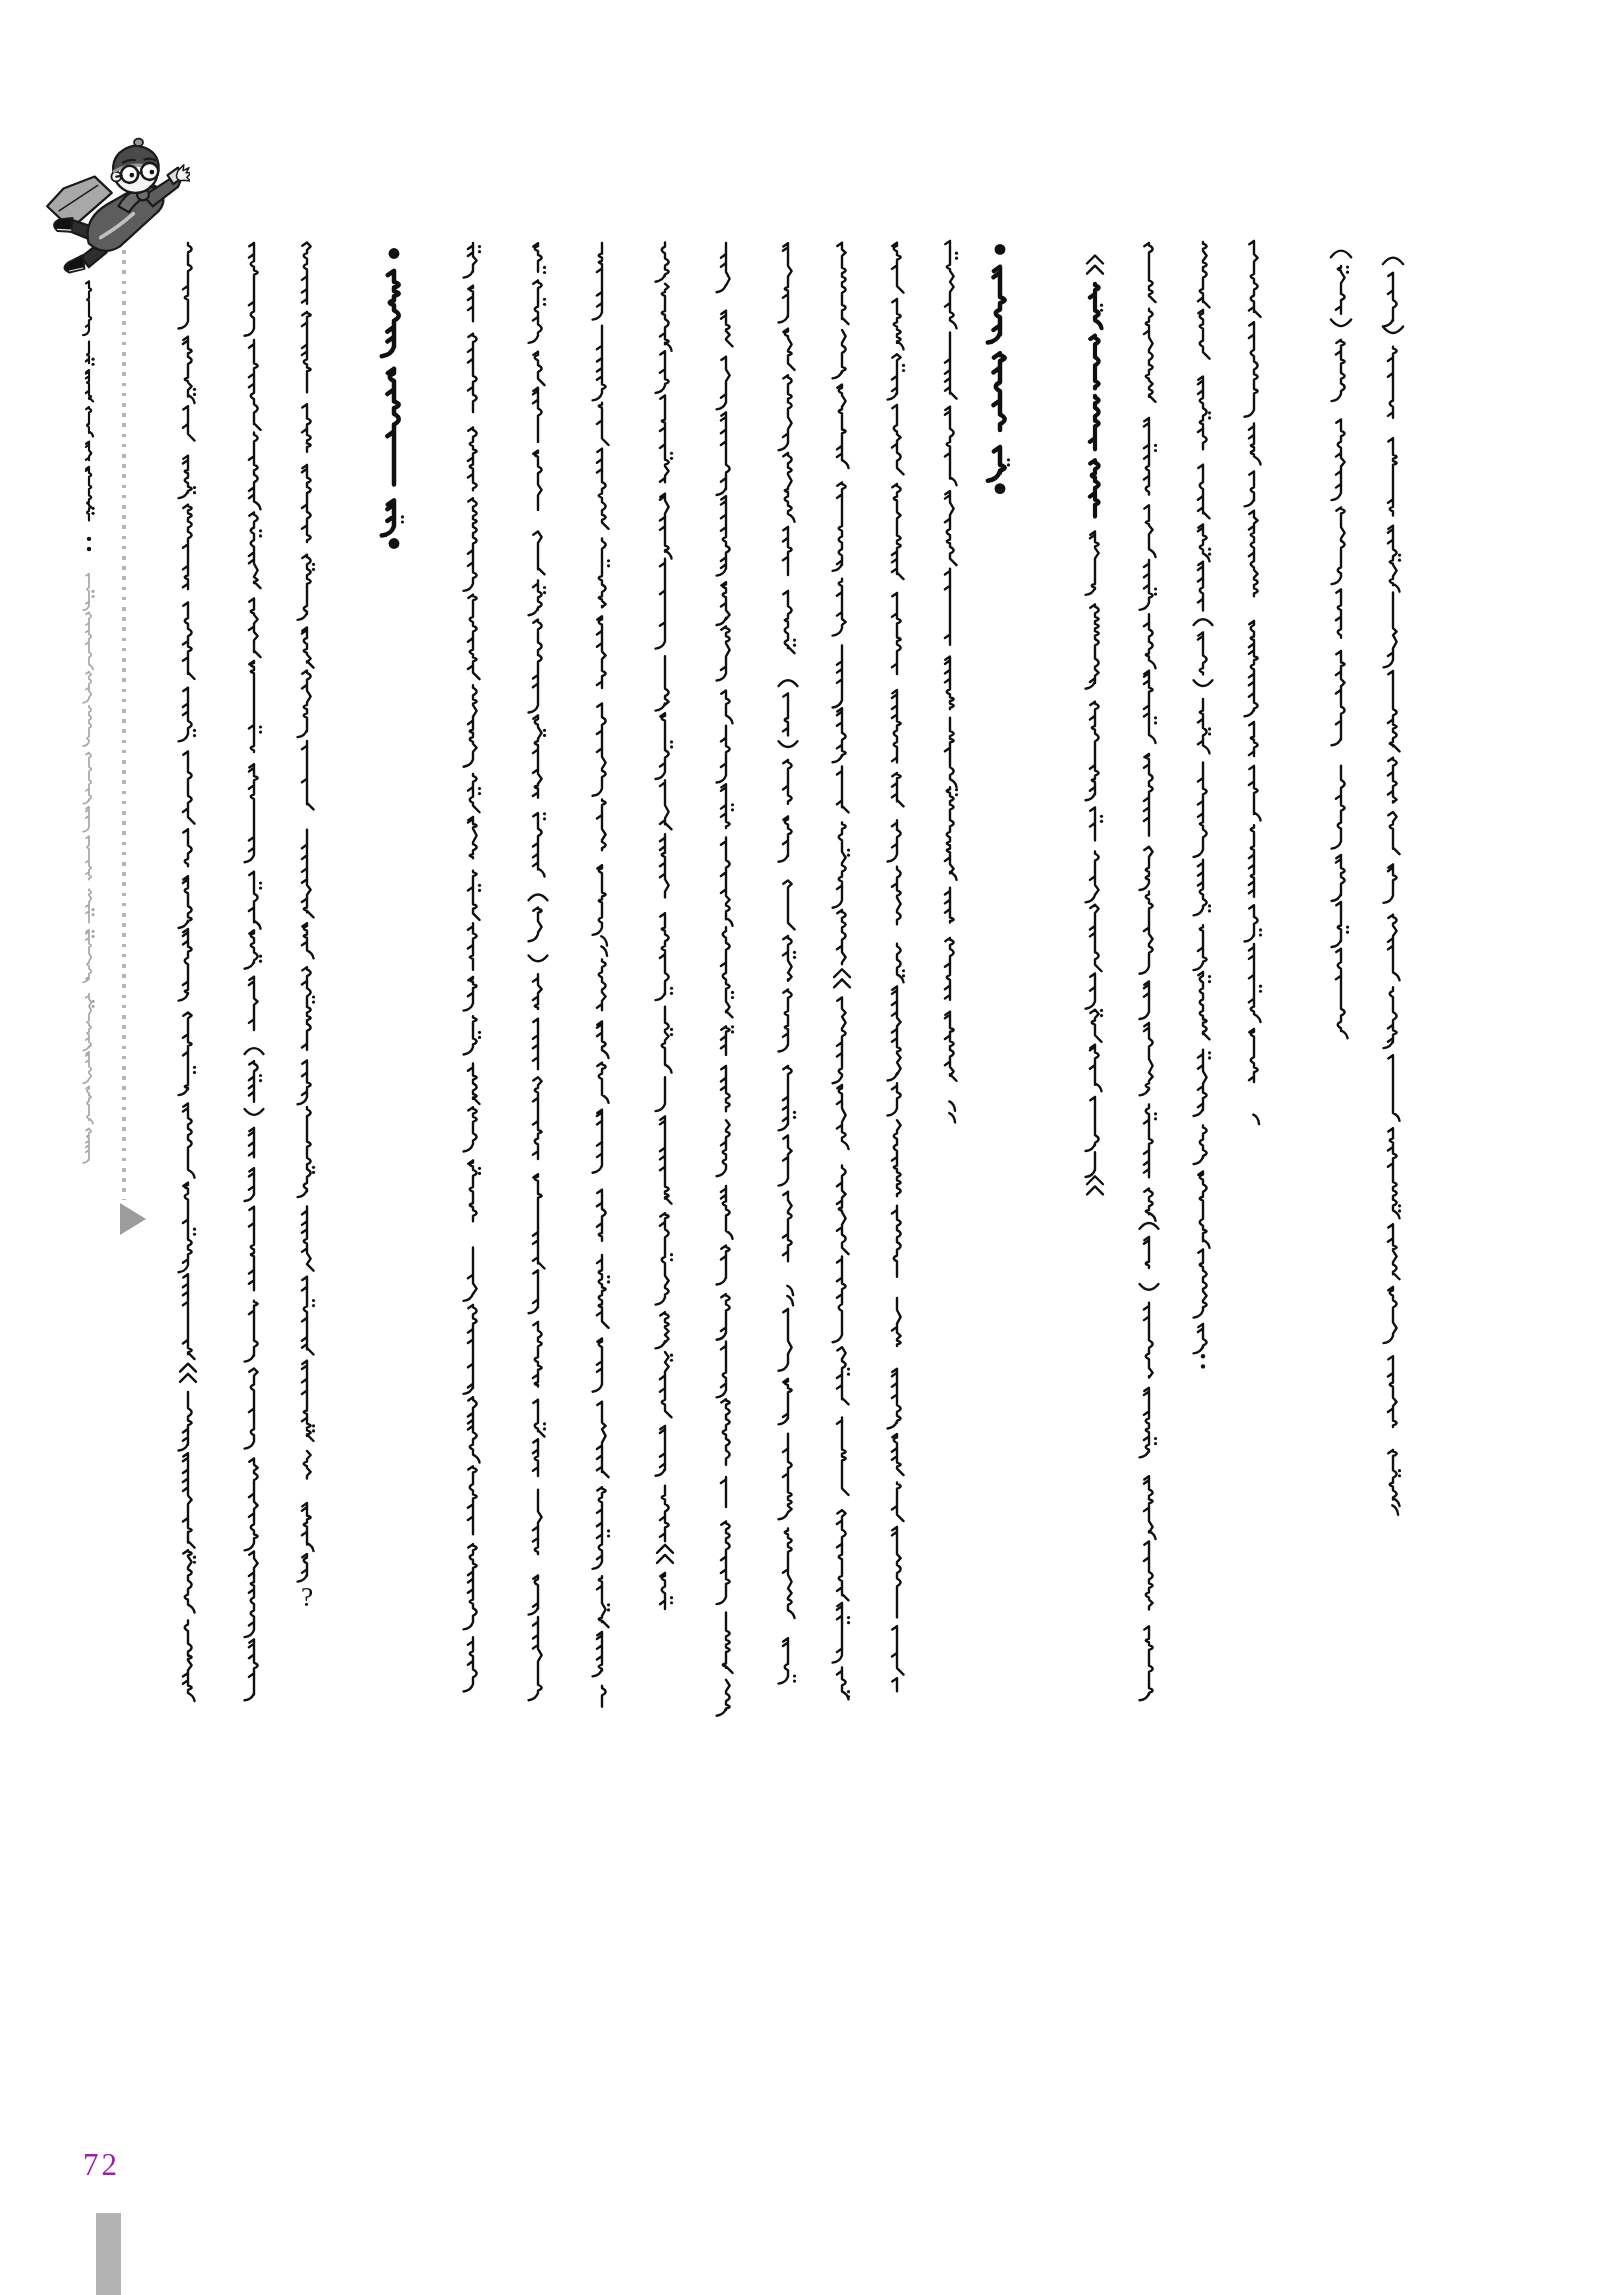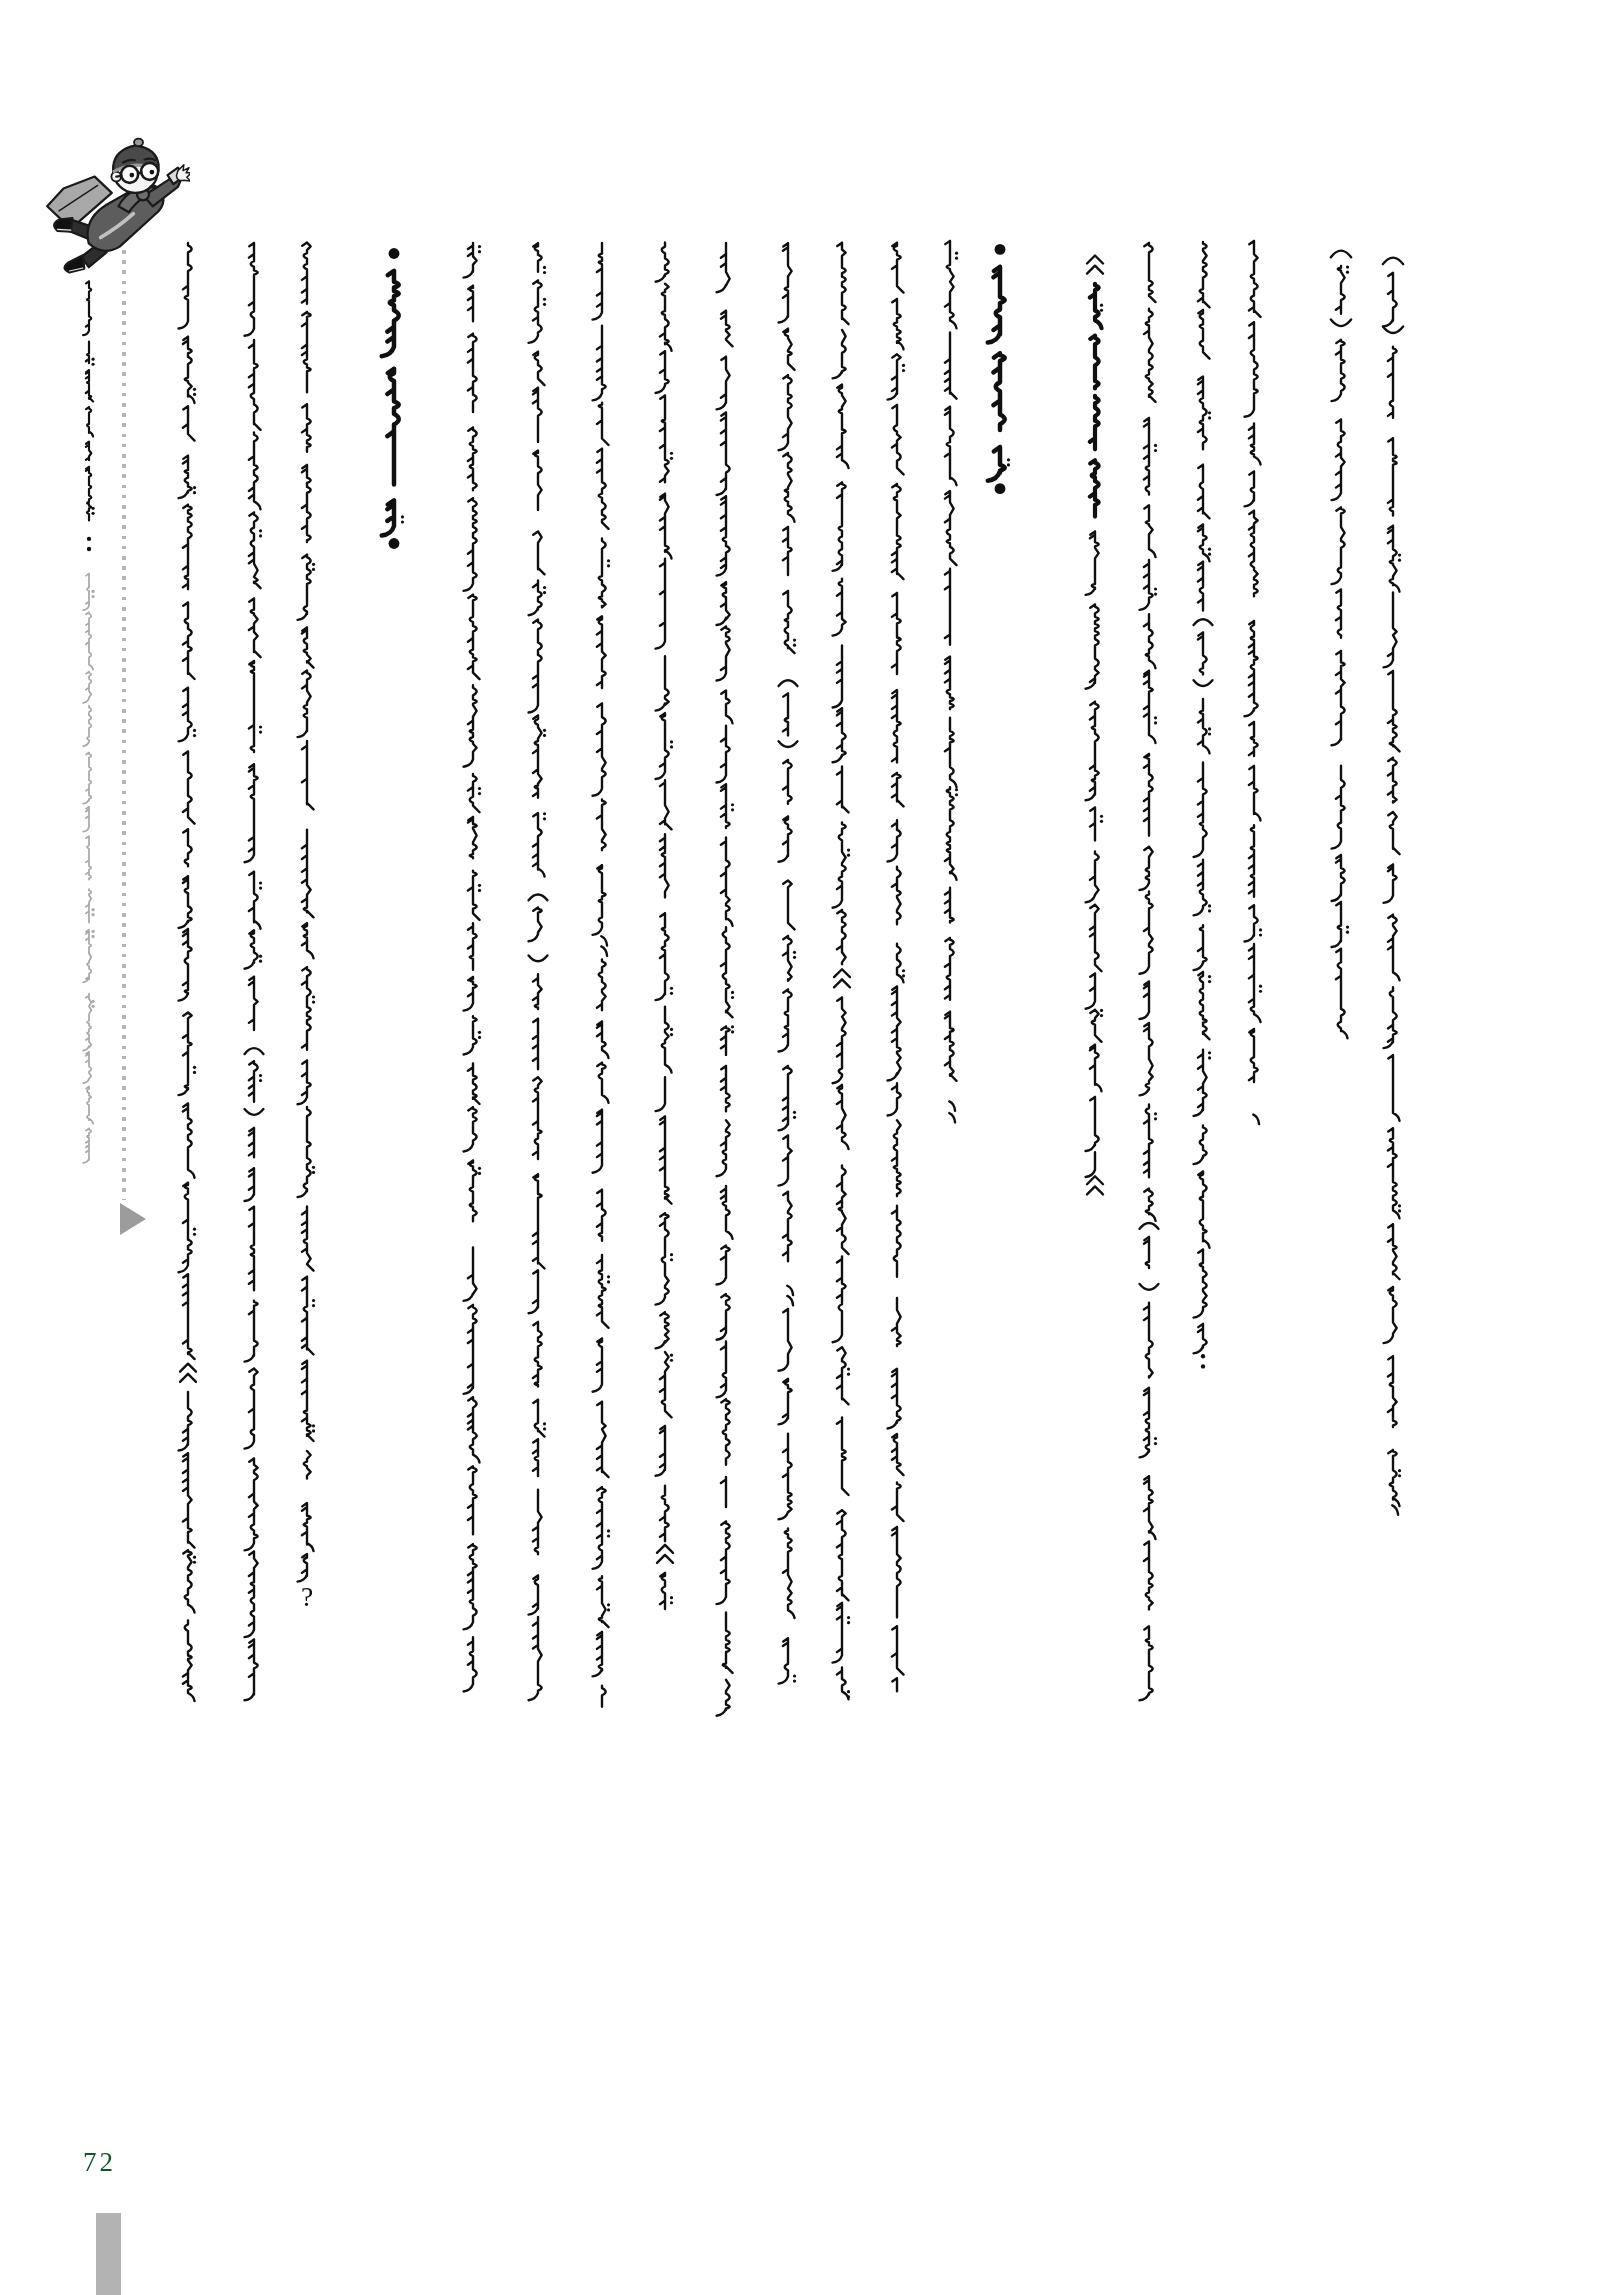--- a/index.html
+++ b/index.html
@@ -3,22 +3,22 @@
 <meta charset="utf-8">
 <style>
   html,body{margin:0;padding:0;background:#ffffff;}
   .page{position:relative;width:1622px;height:2295px;background:#ffffff;overflow:hidden;
         font-family:"Liberation Serif",serif;}
   .tcol{position:absolute;overflow:visible;}
   .dotted-rule{position:absolute;left:122px;top:250px;width:3.7px;height:950px;
     background-image:repeating-linear-gradient(to bottom,#b5b5b5 0,#b5b5b5 3.7px,transparent 3.7px,transparent 10.2px);}
   .divider-arrow{position:absolute;left:120px;top:1203px;width:0;height:0;
     border-top:16px solid transparent;border-bottom:16px solid transparent;border-left:26px solid #9c9c9c;}
-  .page-number{position:absolute;left:83px;top:2147px;font-size:27px;letter-spacing:2.9px;
-    color:#14532d;font-family:"Liberation Serif",serif;}
+  .page-number{position:absolute;left:83px;top:2147px;font-size:31px;letter-spacing:2.9px;
+    color:#a21caf;font-family:"Liberation Serif",serif;}
   .footer-bar{position:absolute;left:96px;top:2213px;width:25px;height:83px;background:#b3b3b3;}
   .illustration{position:absolute;left:41px;top:132px;width:149px;height:159px;}
 </style>
 </head>
 <body>
 
 <div class="page">
 
   <svg class="illustration" viewBox="0 0 200 214" xmlns="http://www.w3.org/2000/svg">
     <g stroke="#1a1a1a" stroke-width="3" stroke-linejoin="round" stroke-linecap="round">

